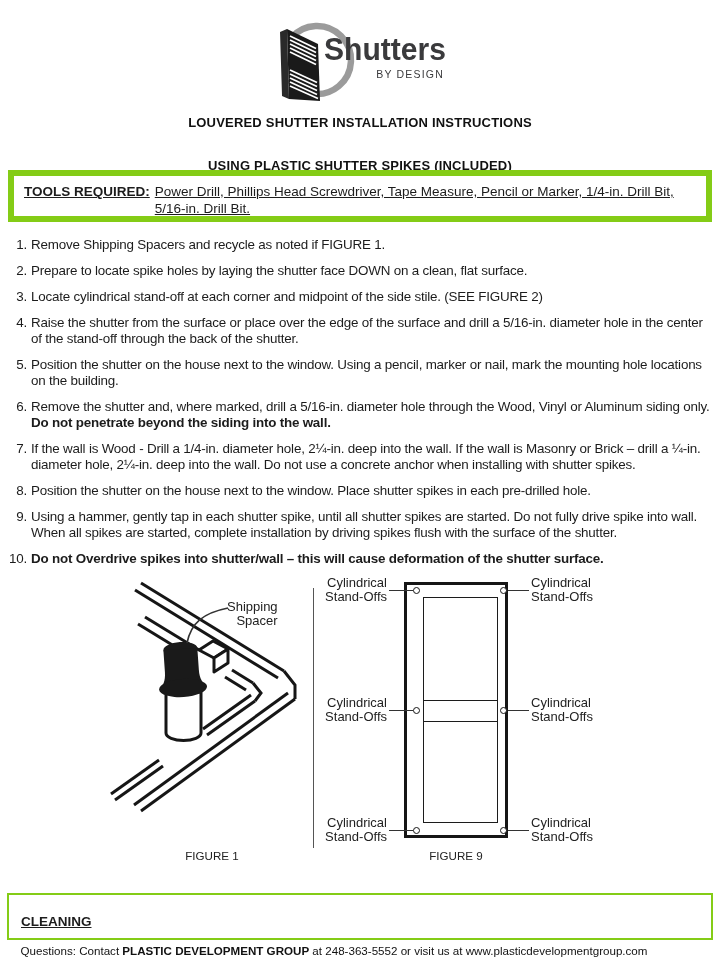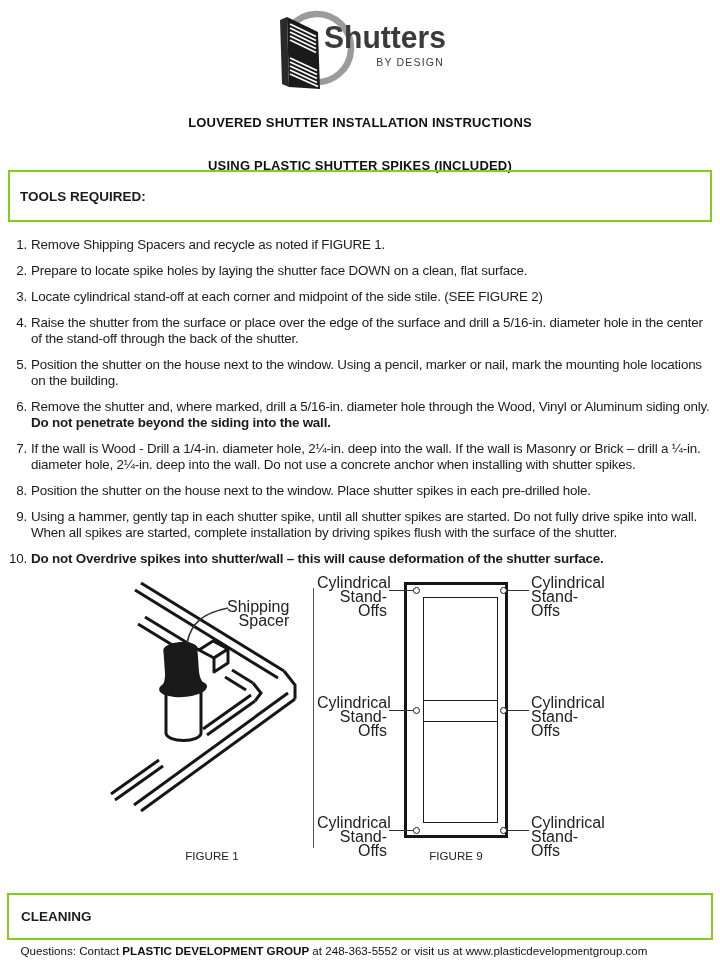--- a/index.html
+++ b/index.html
@@ -1,47 +1,47 @@
 <!DOCTYPE html>
 <html><head>
 <meta charset="utf-8">
 <style>
   html,body{margin:0;padding:0;background:#ffffff;}
   .page{position:relative;width:720px;height:963px;background:#fff;overflow:hidden;
         font-family:"Liberation Sans","DejaVu Sans",sans-serif;color:#1c1c1c;}
   .abs{position:absolute;}
 
   
-  .logo{left:268px;top:4px;width:184px;height:88px;text-align:center;}
+  .logo{left:268px;top:16px;width:184px;height:88px;text-align:center;}
 
   
   .title{left:0;top:112px;width:720px;text-align:center;font-weight:bold;
          font-size:13px;line-height:21.5px;letter-spacing:.2px;color:#111;white-space:pre-line;}
 
   
-  .note-box{box-sizing:border-box;border:2px solid #84cc16;display:flex;align-items:center;
-            font-size:13.5px;line-height:17px;}
+  .note-box{box-sizing:border-box;border:6px solid #84cc16;display:flex;align-items:flex-start;
+            font-size:13.5px;line-height:17px;text-decoration:underline;}
   .tools-box{left:8px;top:170px;width:704px;height:52px;padding:7px 8px 7px 10px;}
   .clean-box{left:7px;top:893px;width:706px;height:47px;padding:6px 10px 6px 12px;border-width:2.5px;font-size:13.5px;line-height:17.5px;}
   .note-label{font-weight:bold;white-space:nowrap;margin-right:5px;}
-  .clean-box .note-label{margin-right:0;}
+  .clean-box .note-label{margin-right:0;margin-top:12px;}
   .note-text{white-space:pre-line;flex:1;}
 
   
   .ins-list{left:10px;top:237px;width:700px;}
   .li{position:relative;padding-left:21px;margin-bottom:10px;font-size:13.4px;line-height:16px;letter-spacing:-0.2px;}
   .li .num{position:absolute;left:-10px;top:0;width:27px;text-align:right;white-space:nowrap;}
   .li .txt{display:block;}
 
   
   .fig-divider{left:313px;top:588px;width:1.4px;height:260px;background:#555;}
   .fig-caption{font-size:11.6px;color:#222;text-align:center;width:120px;top:849px;}
   .cap1{left:152px;} .cap2{left:396px;}
 
-  .callout{font-size:16px;line-height:14px;color:#222;white-space:pre-line;}
+  .callout{font-size:13px;line-height:14px;color:#222;white-space:pre-line;}
   .spacer-callout{left:227px;top:600px;text-align:right;}
 
   
   .f2-outer{left:404px;top:582px;width:104px;height:256px;box-sizing:border-box;border:3.5px solid #161616;}
   .f2-inner{left:423px;top:597px;width:75px;height:226px;box-sizing:border-box;border:1.8px solid #1c1c1c;}
   .f2-rail{left:423px;top:700px;width:75px;height:22px;box-sizing:border-box;
            border-top:1.8px solid #1c1c1c;border-bottom:1.8px solid #1c1c1c;}
   .standoff{width:7px;height:7px;border:1.5px solid #161616;border-radius:50%;background:#fff;box-sizing:border-box;}
   .so-l{left:413px;} .so-r{left:500px;}
   .so-t{top:587px;} .so-m{top:707px;} .so-b{top:827px;}
@@ -84,20 +84,22 @@
       <text x="56" y="44" font-size="31" font-weight="bold" fill="#3a3a3c" textLength="122" lengthAdjust="spacingAndGlyphs">Shutters</text>
       <text x="176" y="62" font-size="10.5" letter-spacing="1.2" fill="#3a3a3c" text-anchor="end">BY DESIGN</text>
     </svg>
   </div>
 
   <div class="abs title"><span>LOUVERED SHUTTER INSTALLATION INSTRUCTIONS</span><br>
     <span>USING PLASTIC SHUTTER SPIKES (INCLUDED)</span></div>
 
   <div class="abs note-box tools-box">
     <span class="note-label">TOOLS REQUIRED:</span>
+    <span class="note-text">Power Drill, Phillips Head Screwdriver, Tape Measure, Pencil or Marker, 1/4-in. Drill Bit,
+5/16-in. Drill Bit.</span>
   </div>
 
   <div class="abs ins-list" id="ins-list">
     <div class="li">
       <span class="num">1.</span>
       <span class="txt"><span>Remove Shipping Spacers and recycle as noted if FIGURE 1.</span></span>
     </div>
 
     <div class="li">
       <span class="num">2.</span>

